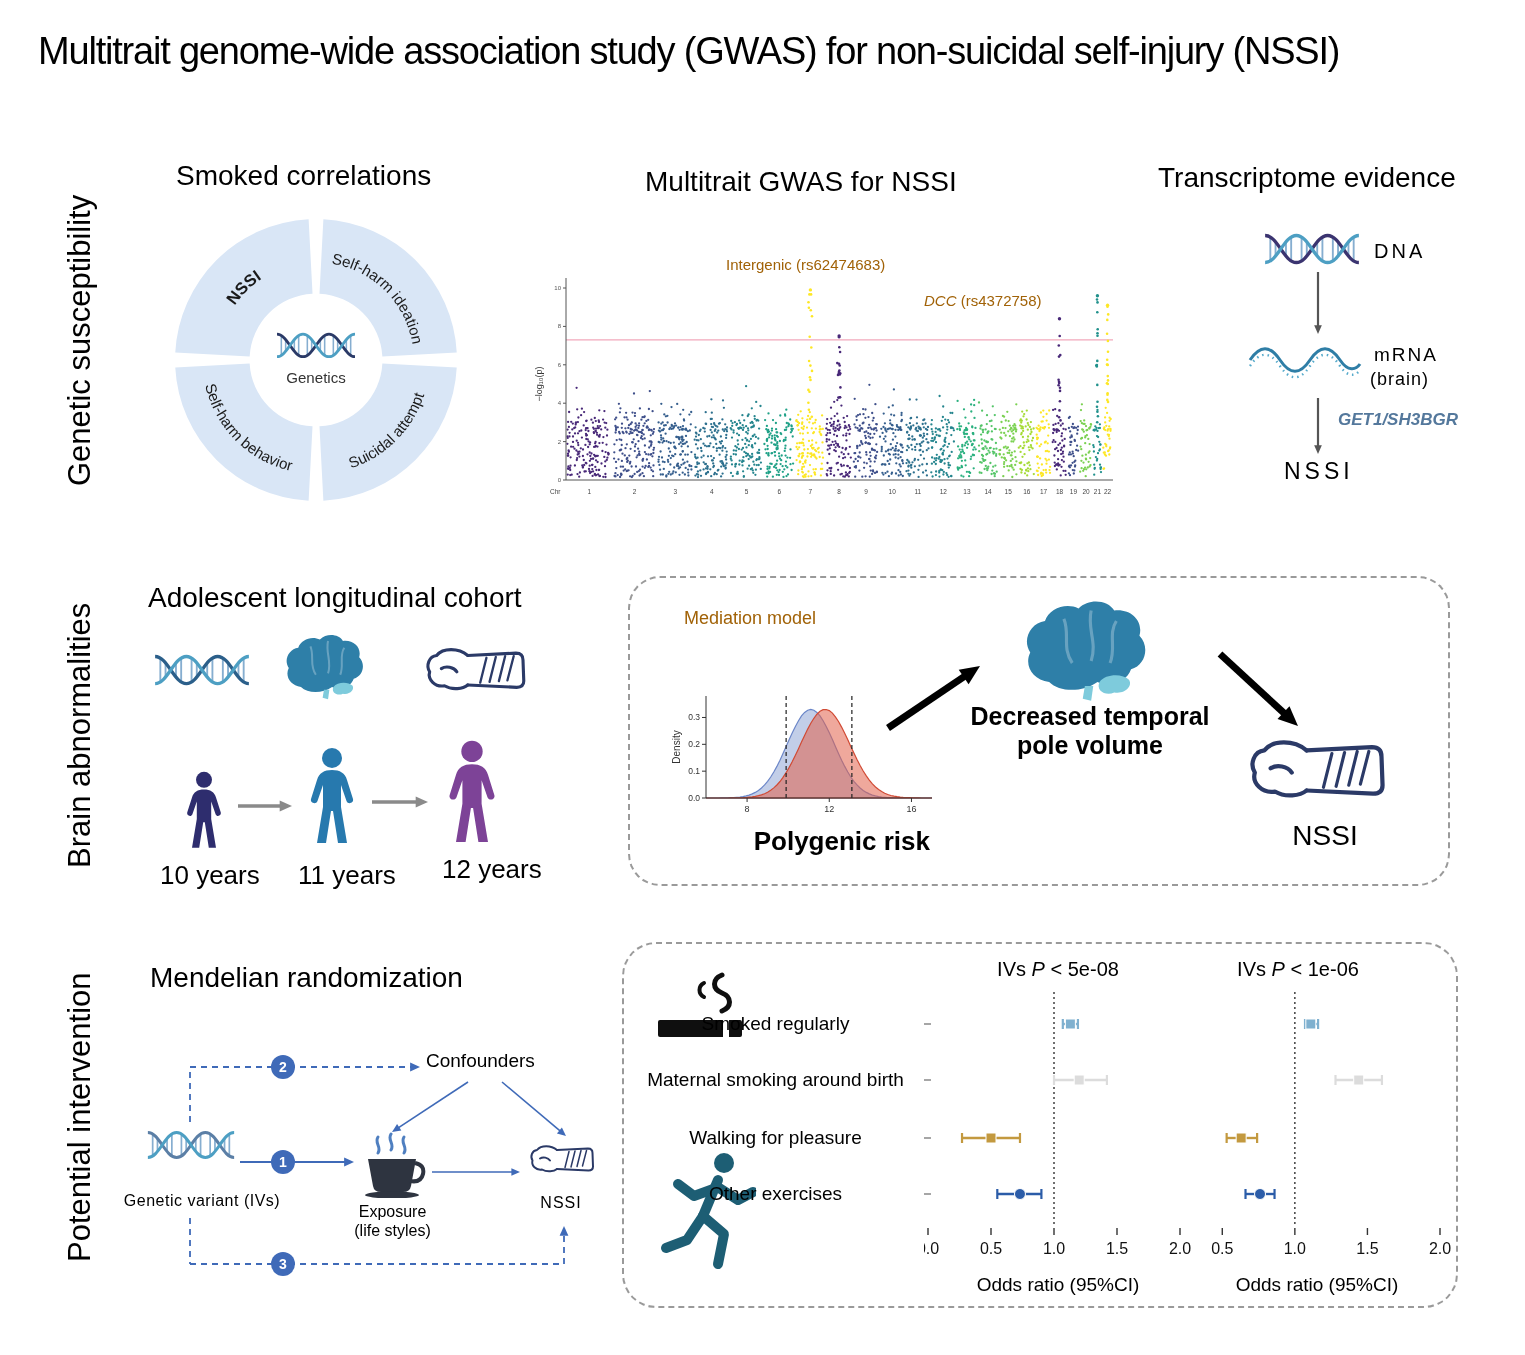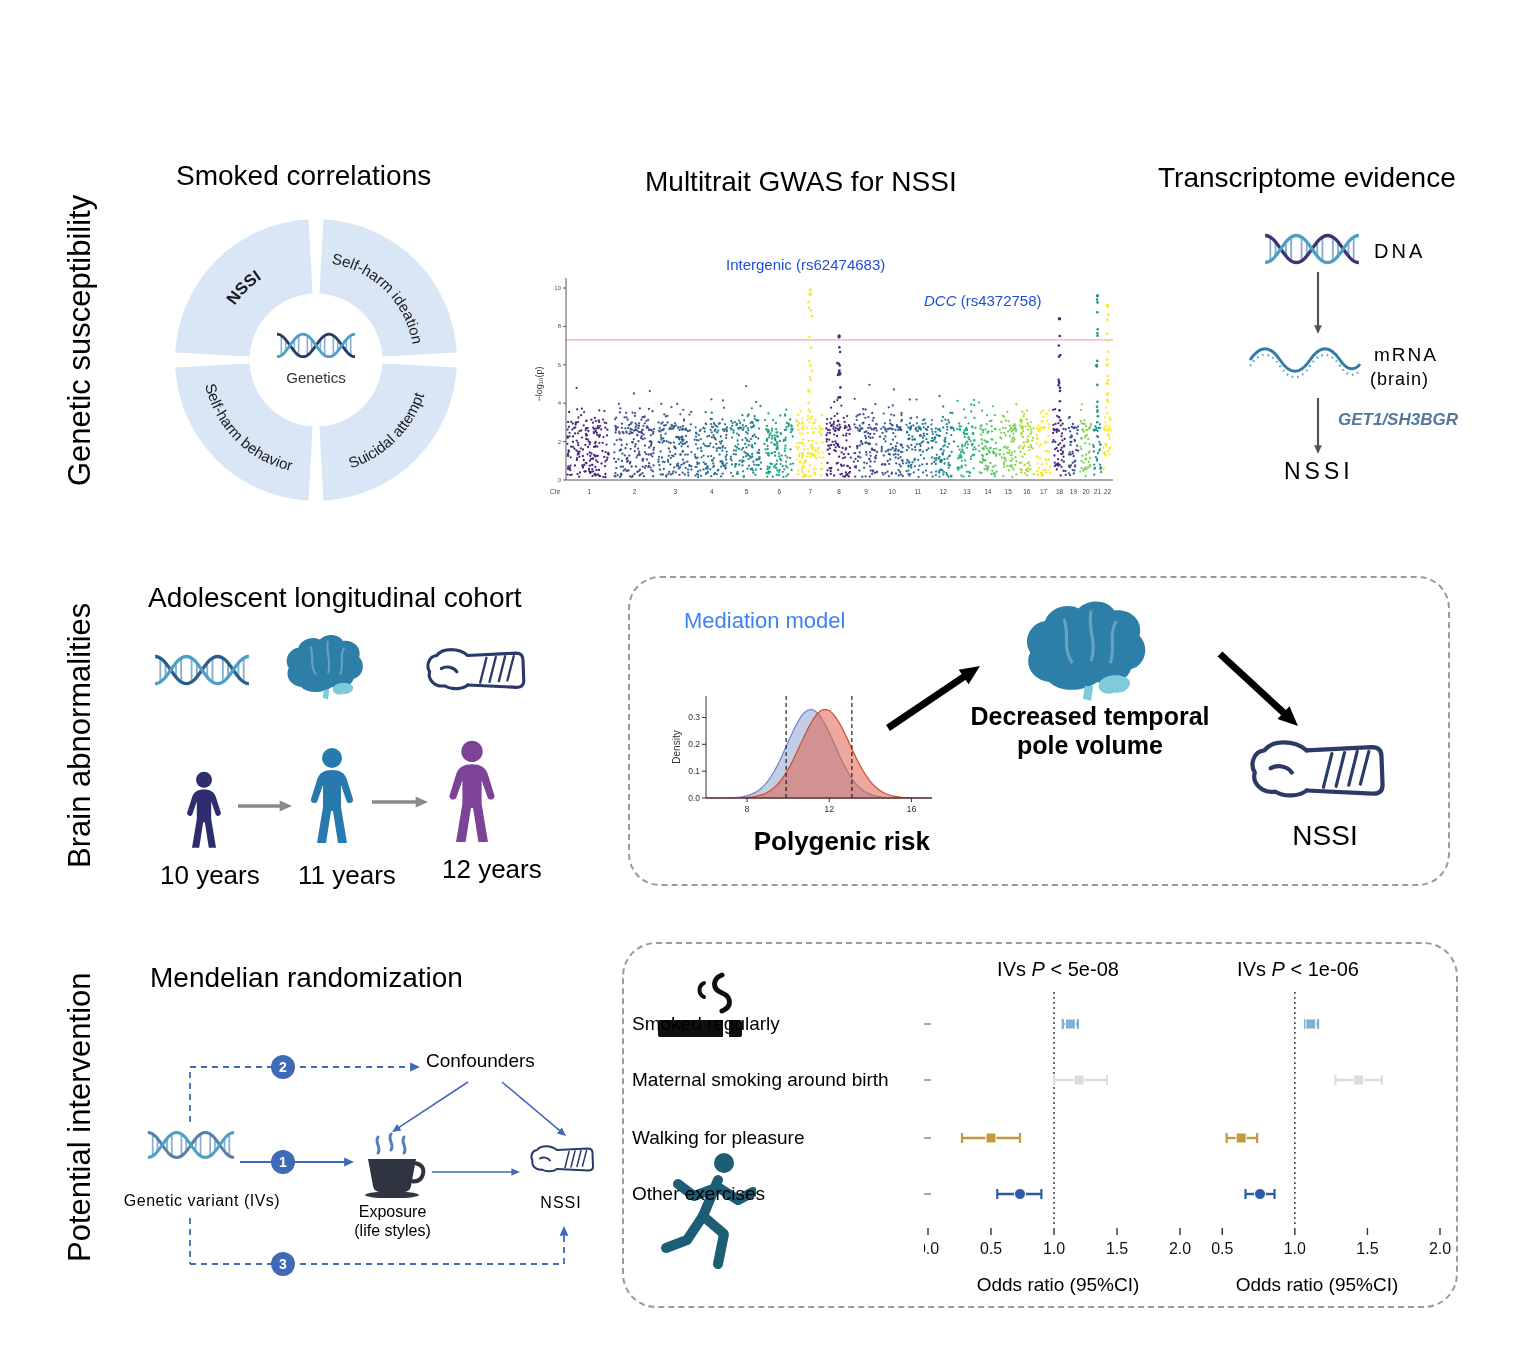--- a/index.html
+++ b/index.html
@@ -18,21 +18,21 @@
   #gc-title{left:176px;top:160px}
   #gwas-title{left:645px;top:166px}
   #tr-title{left:1158px;top:162px}
   #cohort-title{left:148px;top:582px}
   #mr-title{left:150px;top:962px}
 
   #donut-svg{position:absolute;left:166px;top:210px;width:300px;height:300px}
 
   #manhattan-wrap{position:absolute;left:528px;top:250px;width:615px;height:260px}
   #manhattan-svg{position:absolute;left:0;top:0;width:615px;height:255px}
-  .ann{position:absolute;font-size:15px;color:#1d4ed8;white-space:nowrap}
+  .ann{position:absolute;font-size:15px;color:#a16207;white-space:nowrap}
   #ann-intergenic{left:198px;top:6px}
   #ann-dcc{left:396px;top:42px}
   #ann-lca{left:500px;top:2px;width:152px;text-align:center;white-space:normal;line-height:1.25}
 
   #tr-dna-svg{position:absolute;left:1262px;top:230px;width:100px;height:38px;color:#3b3470}
   #tr-dna-label{position:absolute;left:1374px;top:240px;font-size:20px;letter-spacing:3px}
   #tr-arrows{position:absolute;left:1298px;top:268px;width:40px;height:200px}
   #tr-mrna-svg{position:absolute;left:1246px;top:340px;width:118px;height:42px}
   #tr-mrna-label{position:absolute;left:1374px;top:344px;font-size:19px;letter-spacing:2px}
   #tr-mrna-sub{position:absolute;left:1370px;top:369px;font-size:18px;letter-spacing:1px}
@@ -47,21 +47,21 @@
   #p2{left:302px;top:740px;width:60px;height:114px;color:#2779ae}
   #p3{left:440px;top:732px;width:64px;height:122px;color:#7d4397}
   #arrow-a{position:absolute;left:236px;top:794px;width:62px;height:24px}
   #arrow-b{position:absolute;left:370px;top:790px;width:64px;height:24px}
   .age{position:absolute;font-size:26px;white-space:nowrap}
   #age-0{left:160px;top:860px}
   #age-1{left:298px;top:860px}
   #age-2{left:442px;top:854px}
 
   #med-box{position:absolute;left:628px;top:576px;width:822px;height:310px;border:2.5px dashed #9a9a9a;border-radius:32px}
-  #med-title{position:absolute;left:54px;top:30px;font-size:22px;color:#3b82f6;white-space:nowrap}
+  #med-title{position:absolute;left:54px;top:30px;font-size:18px;color:#a16207;white-space:nowrap}
   #med-arrows{position:absolute;left:0;top:0;width:822px;height:310px}
   #density-svg{position:absolute;left:40px;top:108px;width:270px;height:135px}
   #med-xlabel{position:absolute;left:50px;top:248px;width:250px;text-align:right;font-size:26px;font-weight:600}
   #med-brain-svg{position:absolute;left:378px;top:22px;width:160px;height:105px}
   #med-mediator{position:absolute;left:330px;top:124px;width:260px;text-align:center;font-size:25px;font-weight:700;line-height:1.15}
   #med-wrist-svg{position:absolute;left:610px;top:146px;width:150px;height:95px;color:#2b3a67}
   #med-nssi{position:absolute;left:640px;top:242px;width:110px;text-align:center;font-size:28px}
 
   #mr-svg{position:absolute;left:130px;top:1040px;width:500px;height:270px}
   #mr-dna-svg{position:absolute;left:145px;top:1124px;width:92px;height:42px;color:#5b7fa6}
@@ -72,21 +72,21 @@
   #mr-nssi{position:absolute;left:528px;top:1194px;width:66px;text-align:center;font-size:16px;letter-spacing:1px}
   #mr-conf{position:absolute;left:426px;top:1050px;font-size:19px;white-space:nowrap}
   .badge{position:absolute;width:24px;height:24px;border-radius:50%;background:#3f6ab8;color:#fff;font-size:14px;font-weight:bold;display:flex;align-items:center;justify-content:center}
   #badge-1{left:271px;top:1150px}
   #badge-2{left:271px;top:1055px}
   #badge-3{left:271px;top:1252px}
 
   #forest-box{position:absolute;left:622px;top:942px;width:836px;height:366px;border:2.5px dashed #9a9a9a;border-radius:34px}
   #smoke-svg{position:absolute;left:30px;top:26px;width:92px;height:76px}
   #runner-svg{position:absolute;left:32px;top:206px;width:100px;height:128px}
-  .fcat{position:absolute;left:8px;width:287px;text-align:left;font-size:19px;white-space:nowrap}
+  .fcat{position:absolute;left:8px;width:287px;text-align:center;font-size:19px;white-space:nowrap}
   #fcat-0{top:69px}#fcat-1{top:125px}#fcat-2{top:183px}#fcat-3{top:239px}
   .fheader{position:absolute;top:14px;font-size:20px;text-align:center;white-space:nowrap}
   #fheader-left{left:300px;width:268px}
   #fheader-right{left:540px;width:268px}
   .fh-p{font-style:italic}
   #forest-left-svg{position:absolute;left:300px;top:40px;width:268px;height:300px}
   #forest-right-svg{position:absolute;left:558px;top:40px;width:270px;height:300px}
   .fxlabel{position:absolute;top:330px;font-size:19px;text-align:center}
   #fxlabel-left{left:300px;width:268px}
   #fxlabel-right{left:558px;width:270px}
@@ -141,20 +141,21 @@
     </symbol>
     <symbol id="sym-person" viewBox="0 0 60 100">
       <circle cx="30" cy="11" r="10" fill="currentColor"></circle>
       <path fill="currentColor" d="M30,23 C38,23 43,26 45,33 L51,52 C52,56 46,58 44.5,54 L39,38 L39,60 L45,96 L36,96 L31,64 L29,64 L24,96 L15,96 L21,60 L21,38 L15.5,54 C14,58 8,56 9,52 L15,33 C17,26 22,23 30,23 Z"></path>
     </symbol>
   </defs>
 </svg>
 
 <div id="canvas">
 
+  <h1 id="title">Multitrait genome-wide association study (GWAS) for non-suicidal self-injury (NSSI)</h1>
 
   <div class="row-label" id="rl-genetic">Genetic susceptibility</div>
   <div class="row-label" id="rl-brain">Brain abnormalities</div>
   <div class="row-label" id="rl-intervention">Potential intervention</div>
 
   <div class="panel-title" id="gc-title">Smoked correlations</div>
   <svg id="donut-svg" viewBox="0 0 298 298">
       <path d="M9.19186513435966,141.67296612598784 A140,140 0 0 1 141.67296612598778,9.19186513435966 L145.54582688796566,83.09045070619813 A66,66 0 0 0 83.09045070619813,145.5458268879657 Z" fill="#d9e6f6"></path>
       <path d="M141.6729661259879,288.80813486564034 A140,140 0 0 1 9.19186513435966,156.32703387401222 L83.09045070619813,152.4541731120343 A66,66 0 0 0 145.54582688796572,214.9095492938019 Z" fill="#d9e6f6"></path>
       <path d="M288.80813486564034,156.3270338740121 A140,140 0 0 1 156.32703387401213,288.80813486564034 L152.45417311203428,214.9095492938019 A66,66 0 0 0 214.9095492938019,152.45417311203428 Z" fill="#d9e6f6"></path>

